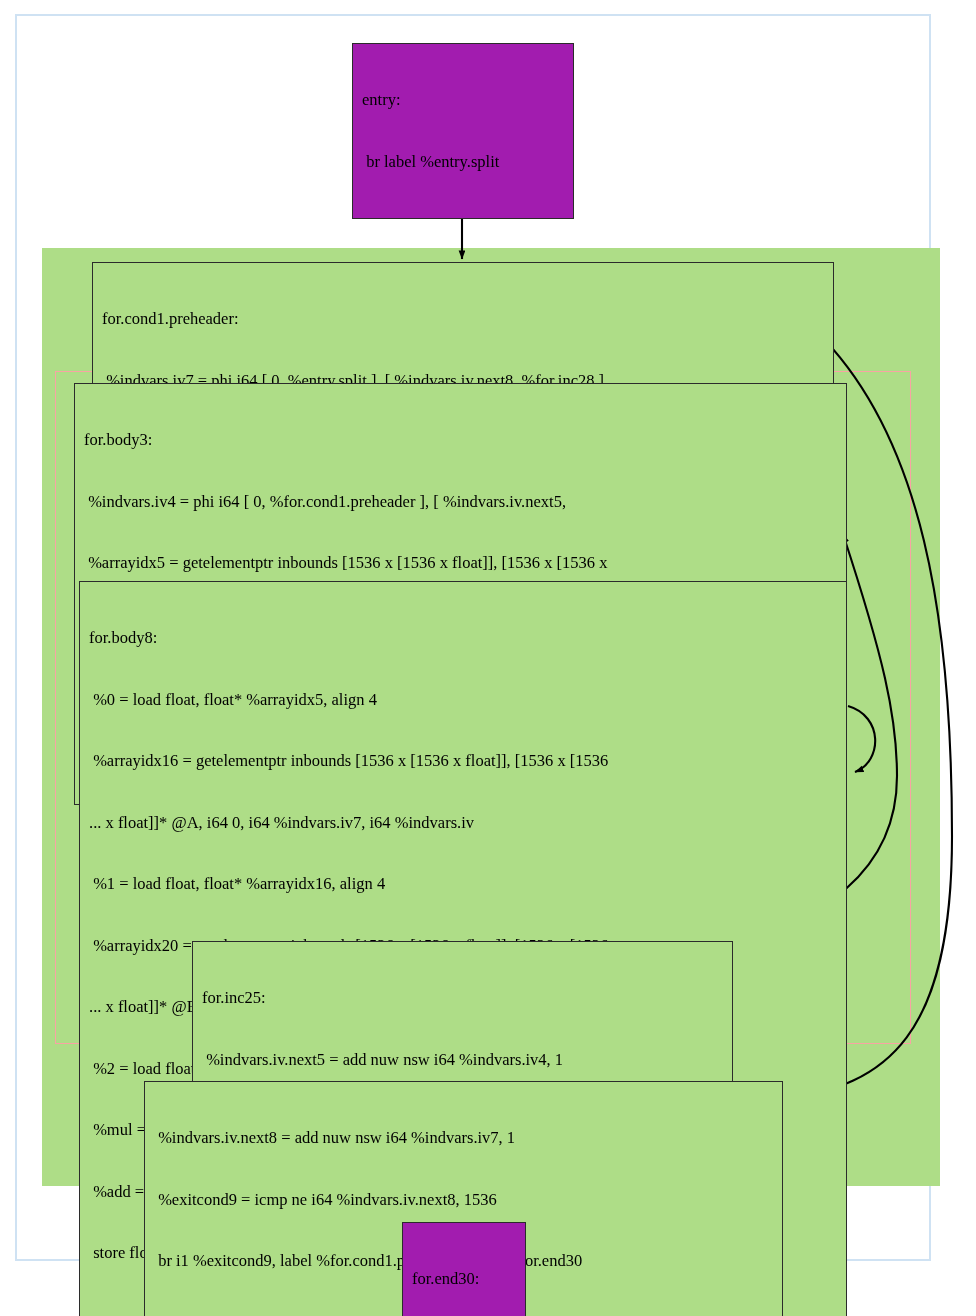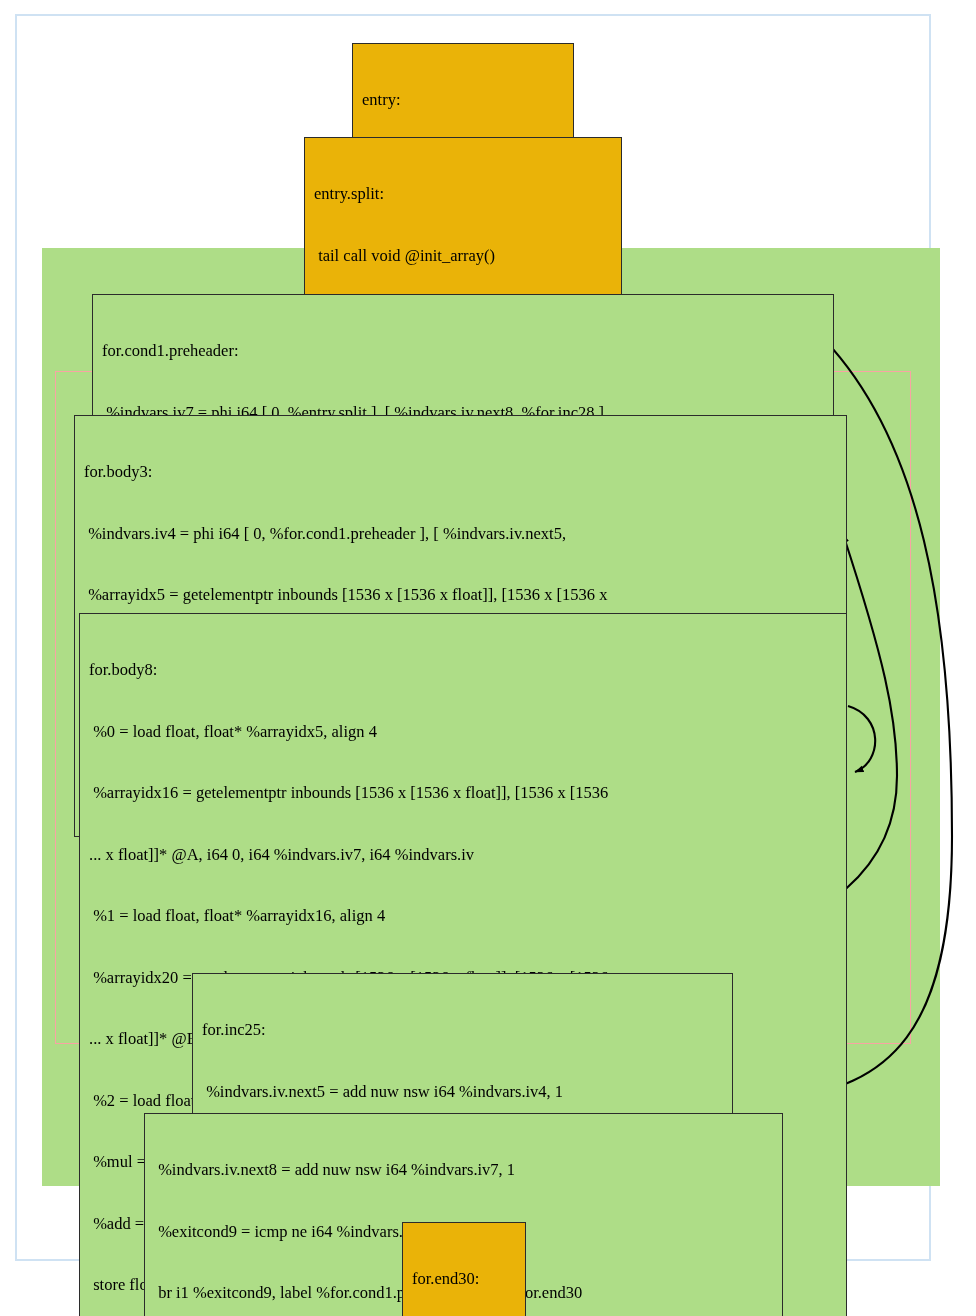--- a/index.html
+++ b/index.html
@@ -64,22 +64,22 @@
     position: absolute;
     border: 1.6px solid #2b2b2b;
     box-sizing: border-box;
     font-size: 16.5px;
     line-height: 20.5px;
     color: #000000;
     padding: 5px 8px 5px 9px;
     white-space: pre;
     z-index: 5;
   }
-  .node.white  { background: #eab308; }
-  .node.green  { background: #aedd87; margin-top: 32px; }
+  .node.white  { background: #a21caf; }
+  .node.green  { background: #aedd87; }
 
   .node .bbline { display: block; }
 
   
   #caption {
     position: absolute;
     left: 0;
     top: 1280px;
     width: 976px;
     text-align: center;
@@ -124,25 +124,20 @@
 
       <path d="M447,1155 L447,1203"></path>
     </g>
   </svg>
 
   <div class="node white" style="left:335px; top:27px; width:222px;">
     <span class="bbline">entry:</span>
     <span class="bbline"> br label %entry.split</span>
   </div>
 
-  <div class="node white" style="left:287px; top:121px; width:318px;">
-    <span class="bbline">entry.split:</span>
-    <span class="bbline"> tail call void @init_array()</span>
-    <span class="bbline"> br label %for.cond1.preheader</span>
-  </div>
 
   <div class="node green" style="left:75px; top:246px; width:742px;">
     <span class="bbline">for.cond1.preheader:</span>
     <span class="bbline"> %indvars.iv7 = phi i64 [ 0, %entry.split ], [ %indvars.iv.next8, %for.inc28 ]</span>
     <span class="bbline"> br label %for.body3</span>
   </div>
 
   <div class="node green" style="left:57px; top:367px; width:773px;">
     <span class="bbline">for.body3:</span>
     <span class="bbline"> %indvars.iv4 = phi i64 [ 0, %for.cond1.preheader ], [ %indvars.iv.next5,</span>

